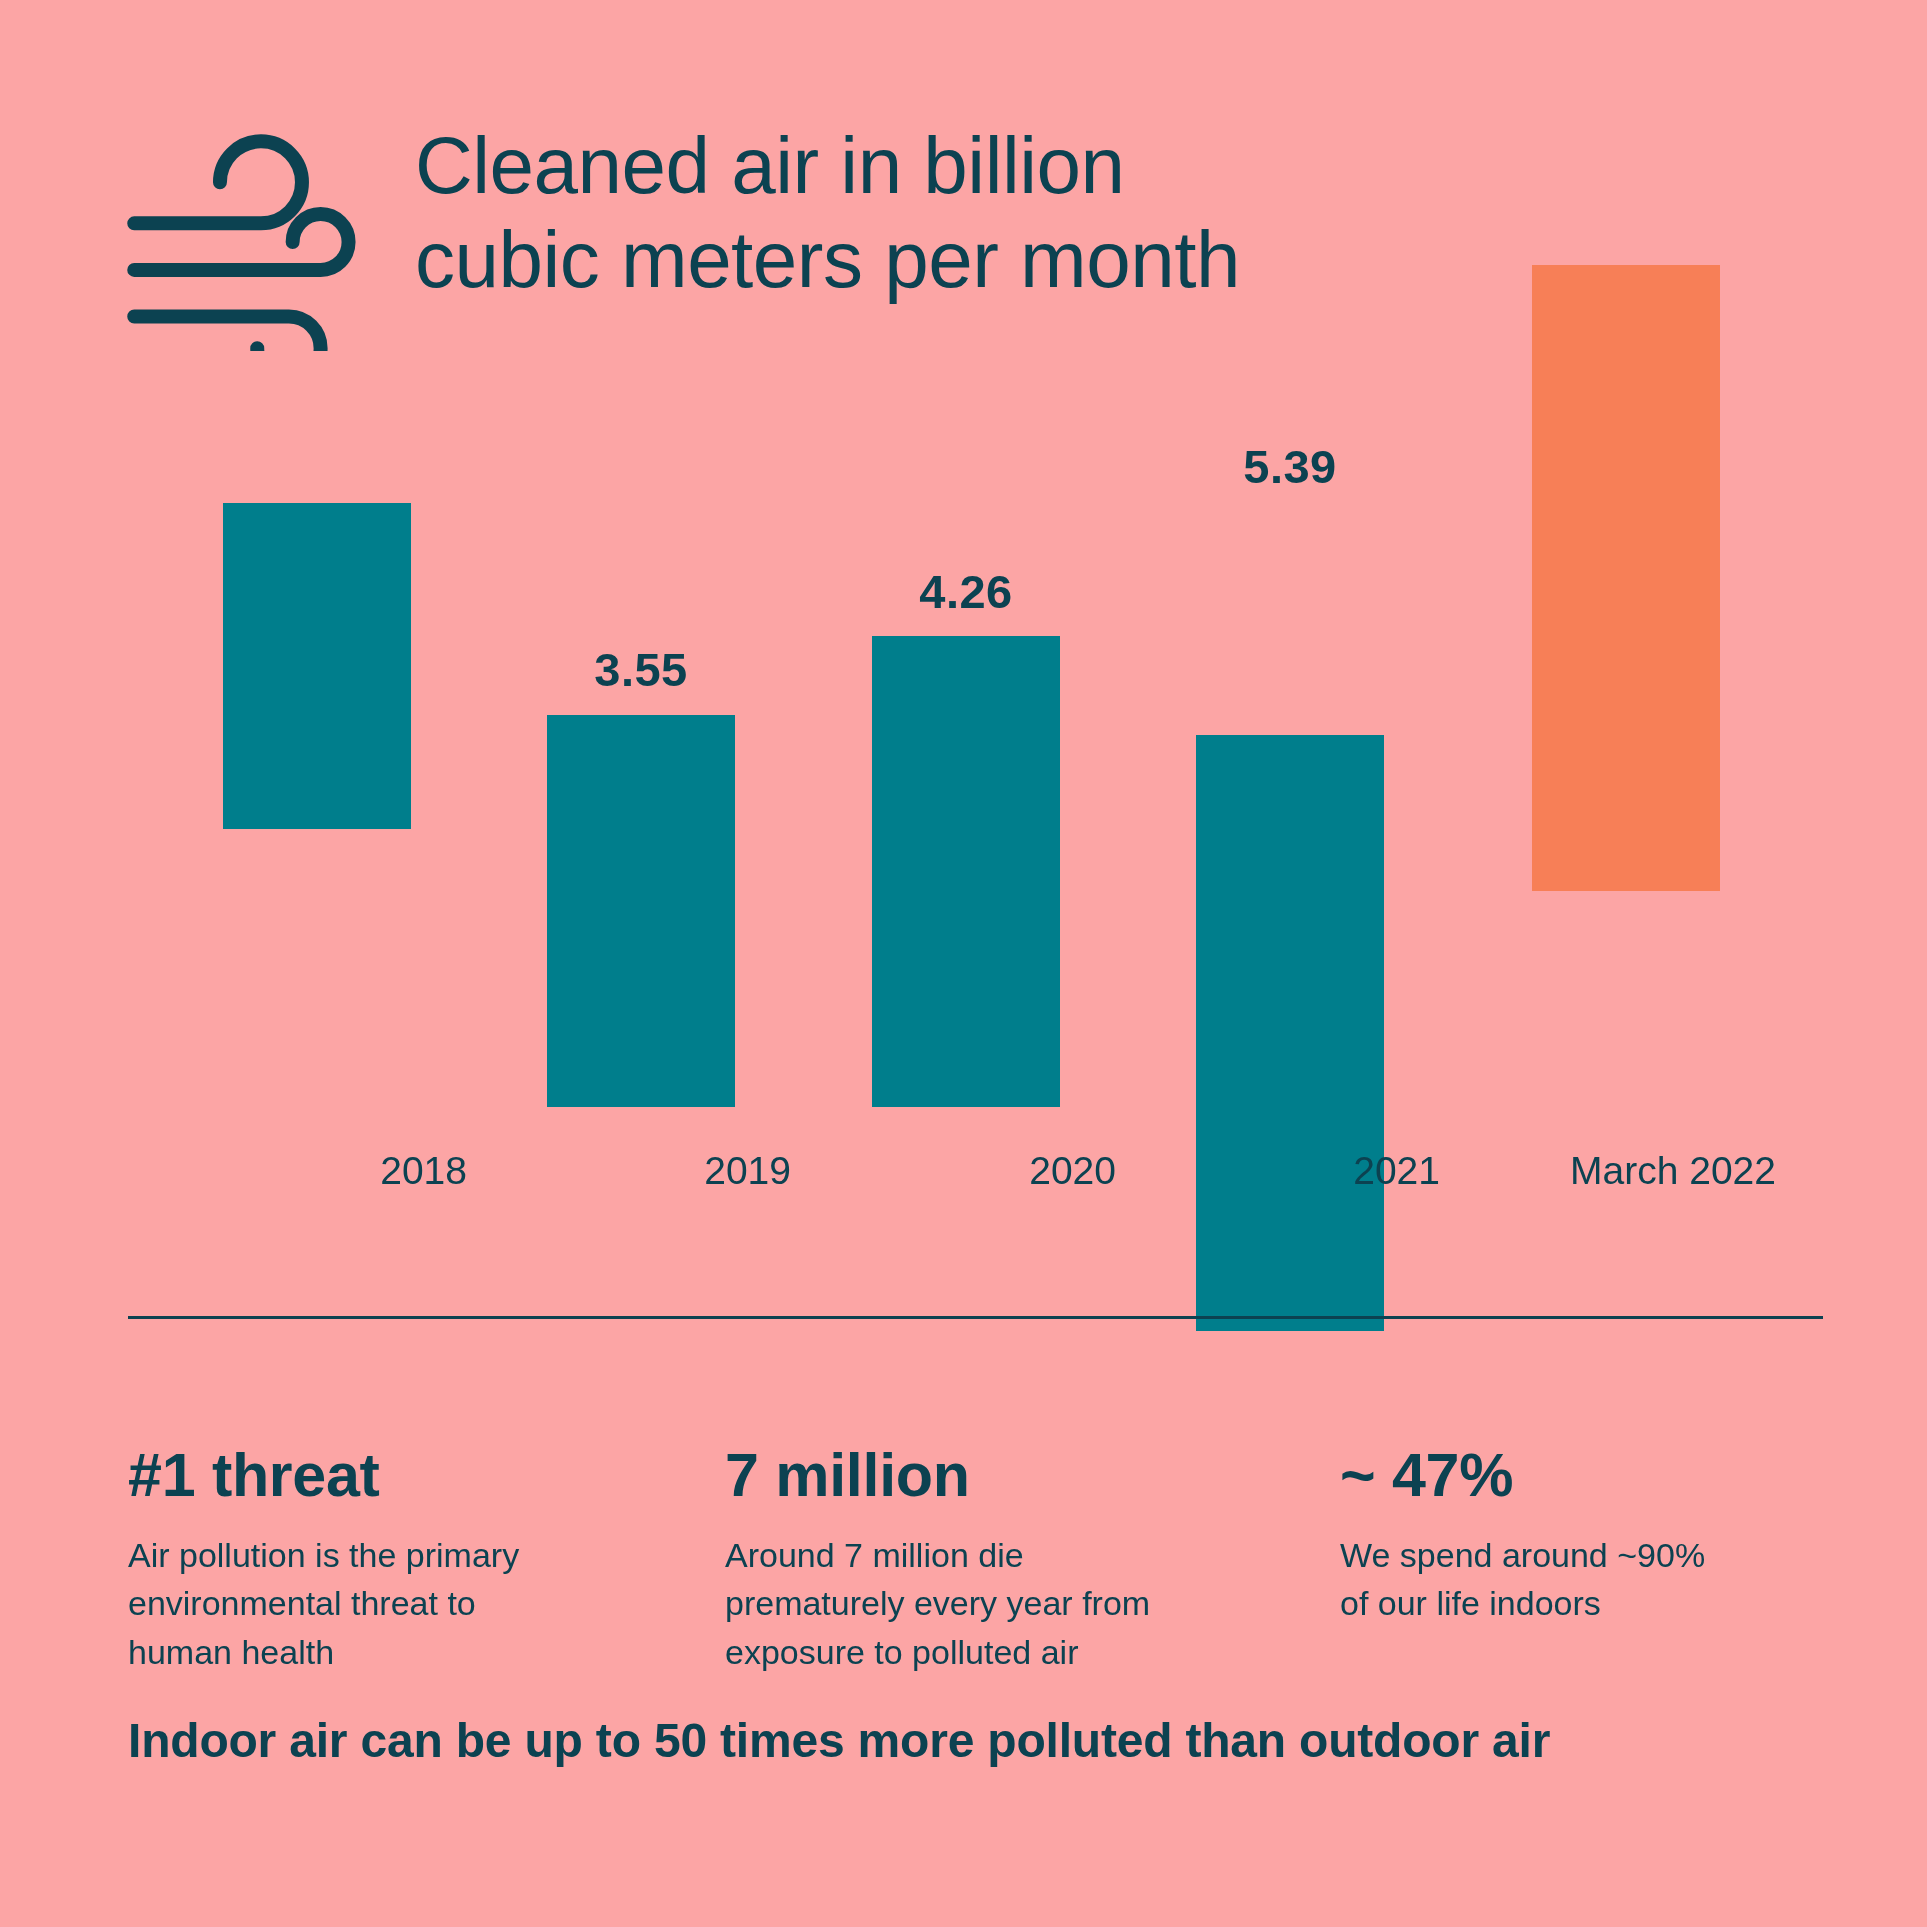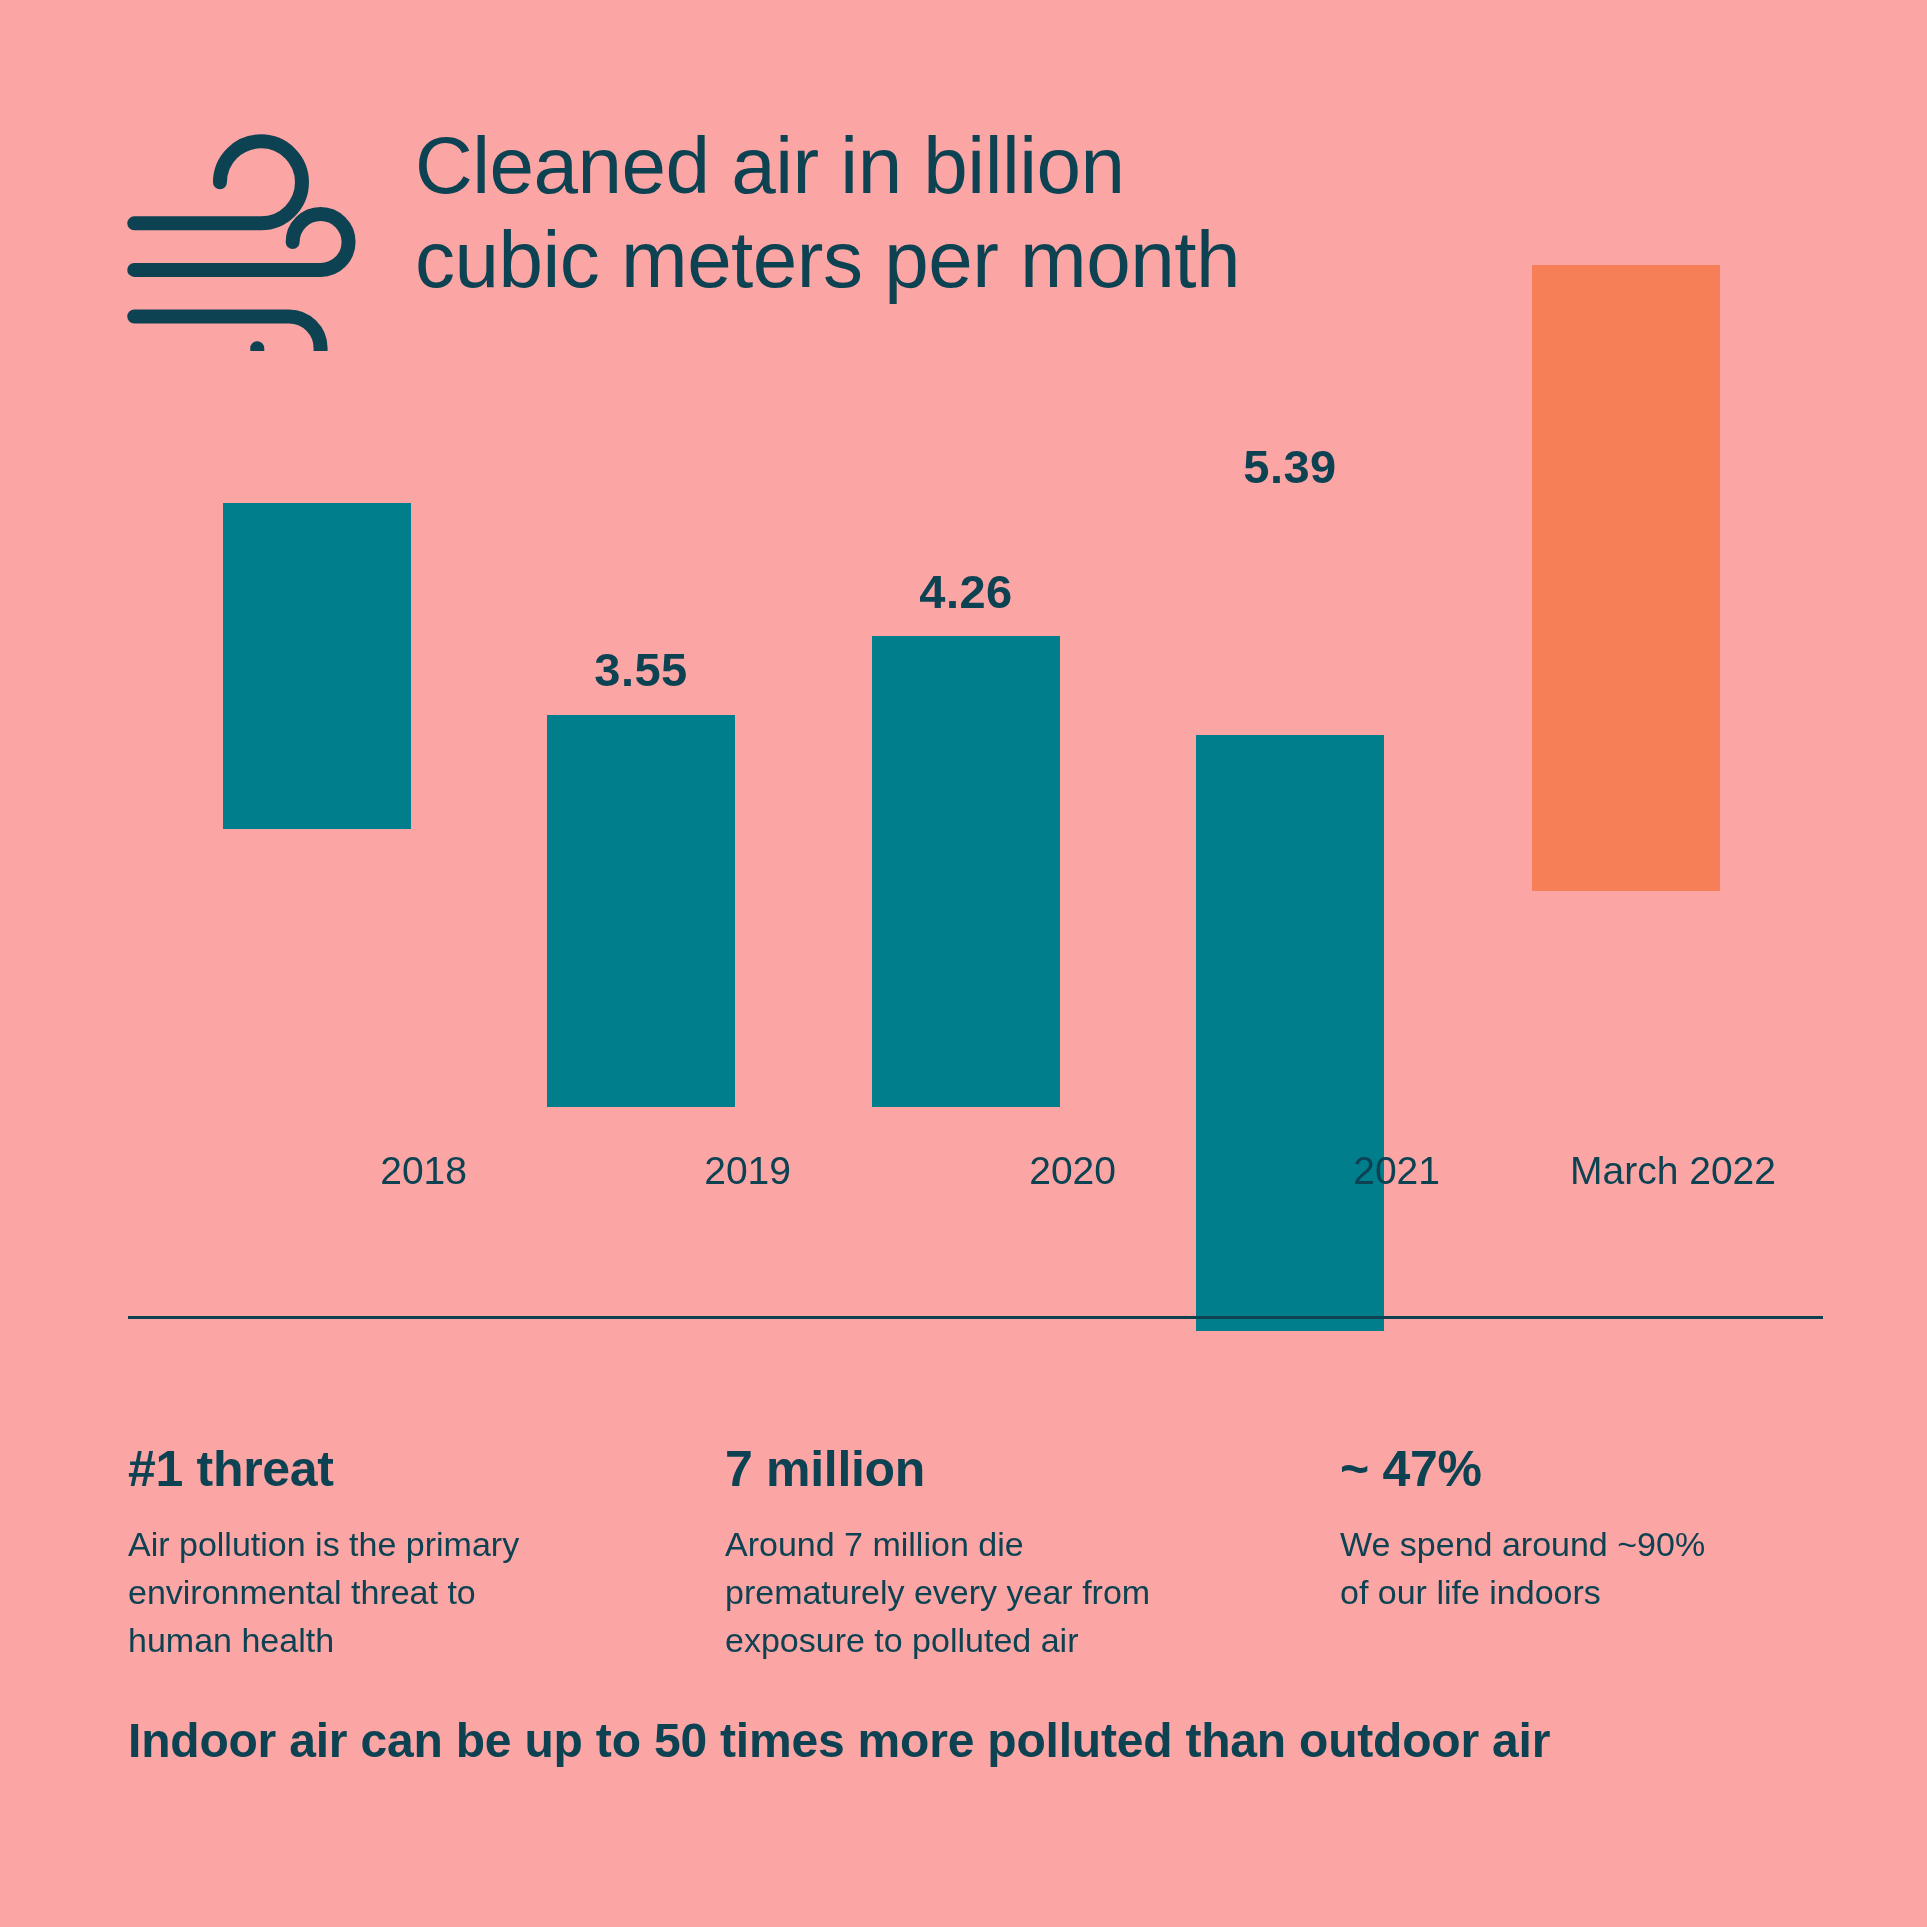--- a/index.html
+++ b/index.html
@@ -104,21 +104,21 @@
   }
   .stat {
     box-sizing: border-box;
     padding-right: 56px;
   }
   .stat-0 { width: 597px; }
   .stat-1 { width: 615px; }
   .stat-2 { width: 494px; padding-right: 0; }
 
   .stat-head {
-    font-size: 50px;
+    font-size: 61px;
     font-weight: 700;
     color: #0c4251;
     letter-spacing: -0.3px;
     margin: 0 0 24px 0;
     line-height: 1.05;
   }
   .stat-body {
     font-size: 34px;
     font-weight: 400;
     line-height: 1.42;

